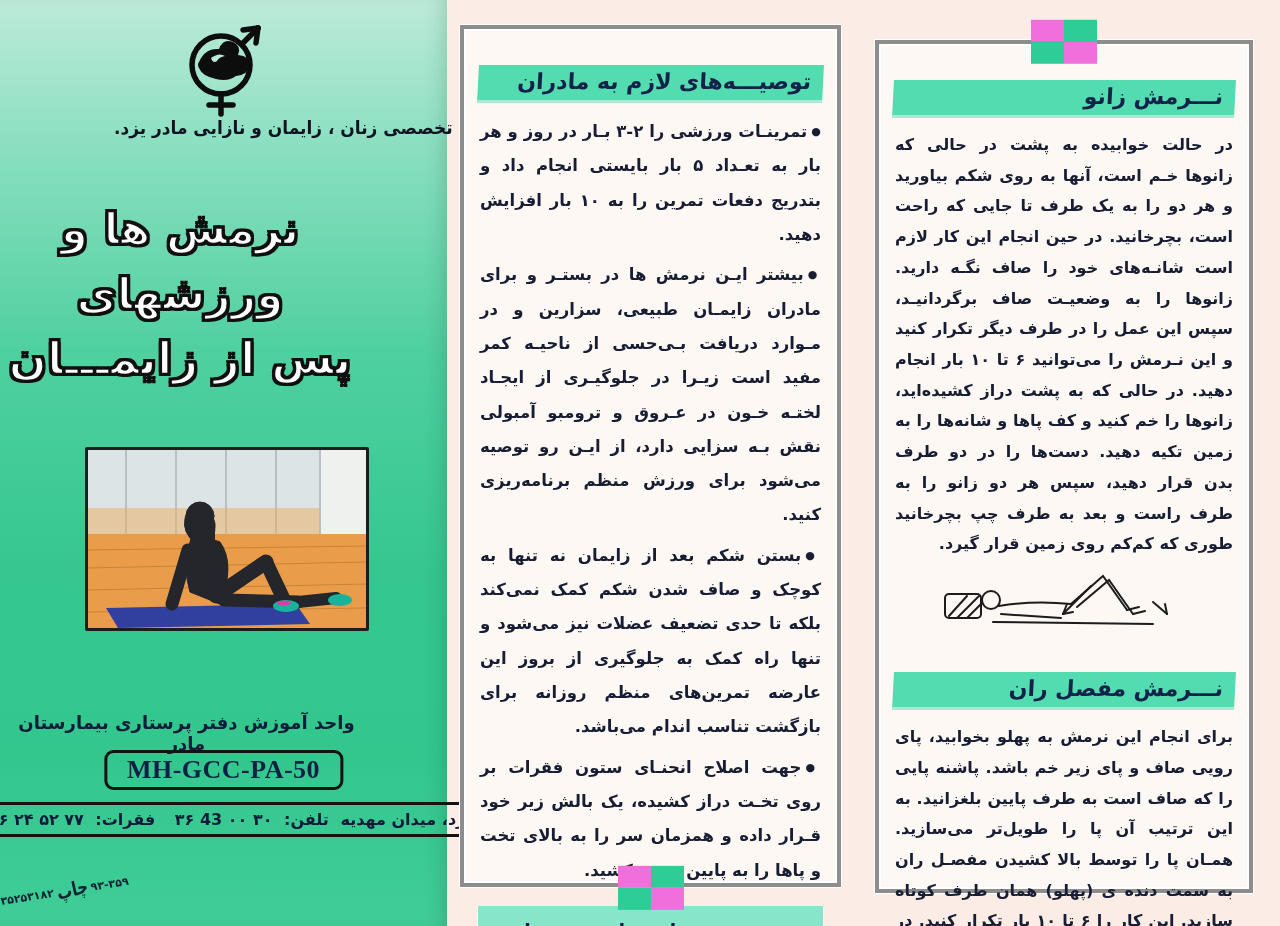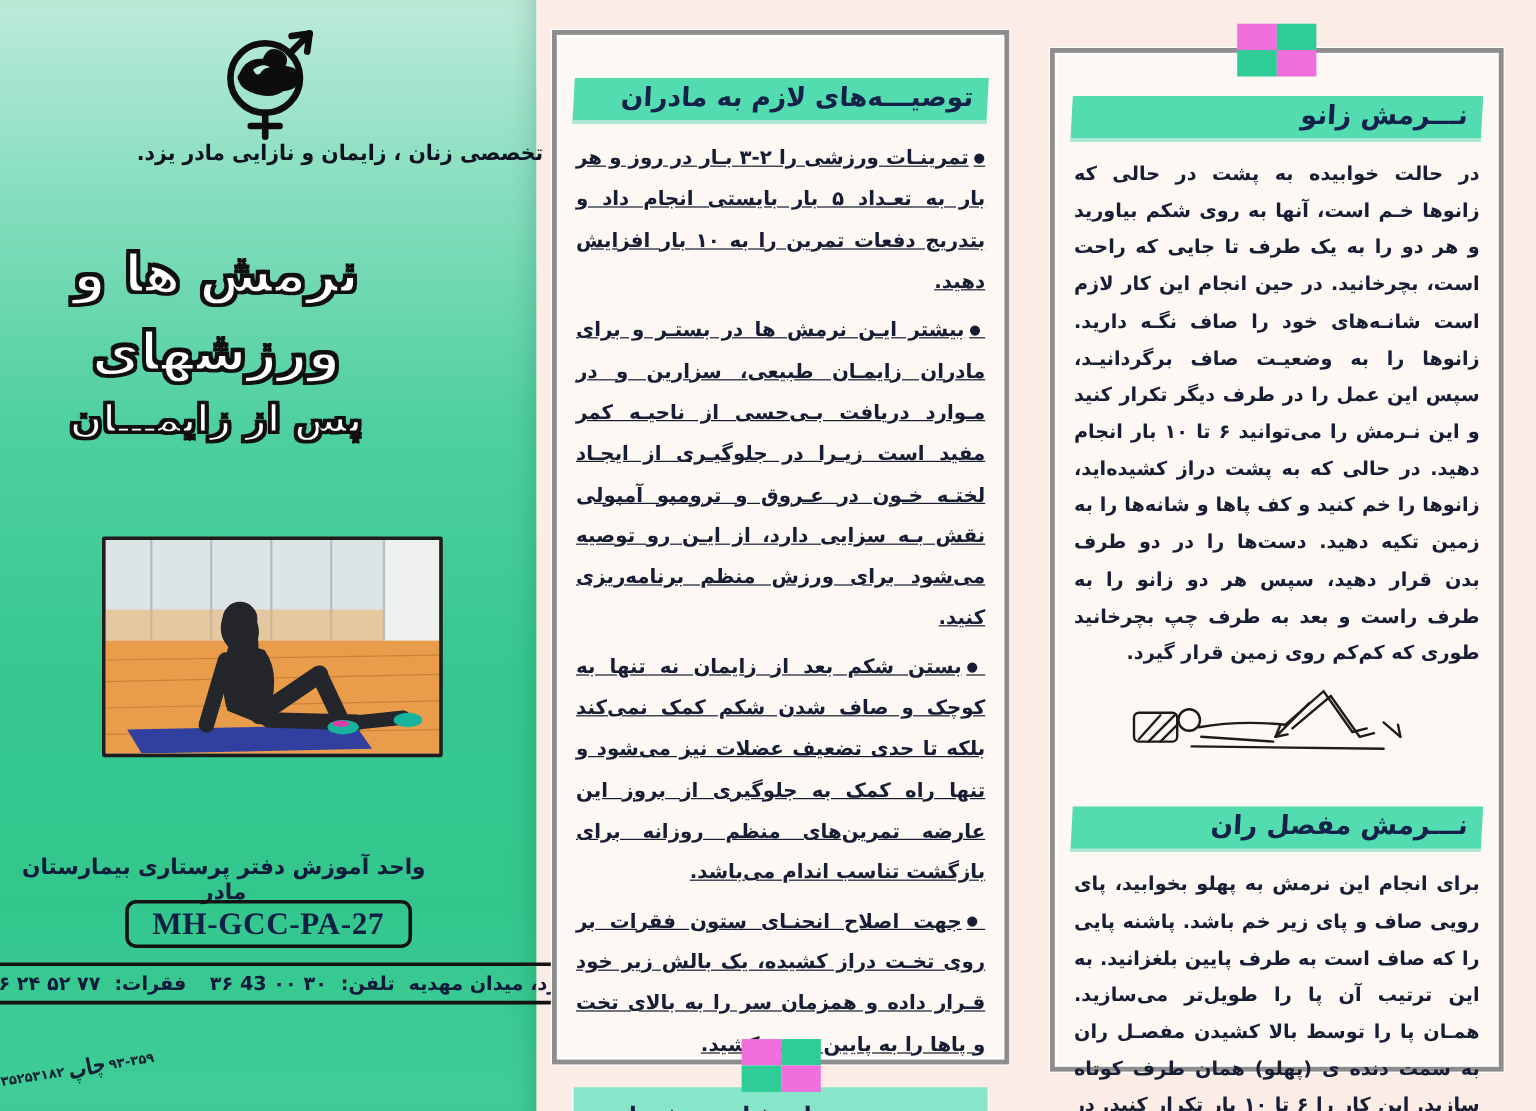--- a/index.html
+++ b/index.html
@@ -23,21 +23,21 @@
     padding-left:36px;
   }
   .brochure-title{
     position:absolute;top:196px;left:0;width:360px;text-align:center;direction:rtl;
     color:#fff;font-weight:800;line-height:1.48;
     -webkit-text-stroke:2.6px #101010;
     text-shadow:0 0 2px #101010,2px 2px 0 #101010,-2px 2px 0 #101010,2px -2px 0 #101010,-2px -2px 0 #101010;
     letter-spacing:1px;
   }
   .brochure-title .t1{font-size:44px;display:block;}
-  .brochure-title .t2{font-size:32px;display:block;}
+  .brochure-title .t2{font-size:45px;display:block;}
   
   .photo{
     position:absolute;left:85px;top:447px;width:278px;height:178px;
     border:3px solid #1d1d1d;border-radius:2px;overflow:hidden;background:#d9c9a8;
   }
   .dept-line{
     position:absolute;top:712px;left:0;width:373px;text-align:center;direction:rtl;
     font-weight:700;font-size:18px;color:#0f1b3a;
   }
   .code-box{
@@ -74,21 +74,21 @@
   .sec-header{
     margin:36px 14px 12px 14px;background:#52dcb0;border-bottom:3px solid #aee8d4;
     padding:4px 12px 6px 12px;direction:rtl;
     font-weight:800;font-size:22px;color:#14224a;
     transform:skewX(-3deg);
   }
   .body-text{
     margin:0 16px;direction:rtl;text-align:justify;
     font-weight:700;color:#171d33;
   }
-  .card-mid .body-text{font-size:16.5px;line-height:2.08;text-decoration:underline;}
+  .card-mid .body-text{font-size:16.5px;line-height:2.08;}
   .card-right .body-text{font-size:16px;line-height:1.92;}
   .bullets p{margin:0 0 6px 0;}
   .bullets .blt{font-size:11px;vertical-align:2px;margin-left:4px;}
   
   .warning-box{
     margin:18px 14px 10px 14px;background:#87e6c9;
     border-bottom:5px solid #2fc191;box-shadow:0 2px 0 1px #ffffff;
     padding:8px 10px 10px 10px;direction:rtl;text-align:center;
     font-weight:800;font-size:19px;color:#14224a;line-height:1.75;
   }
@@ -171,21 +171,21 @@
         <ellipse cx="198" cy="156" rx="13" ry="6" fill="#17b39c"></ellipse>
         <ellipse cx="252" cy="150" rx="12" ry="6" fill="#17b39c"></ellipse>
         <ellipse cx="196" cy="153" rx="7" ry="2.5" fill="#e23ba8"></ellipse>
       </svg>
     </div>
   </div>
 
   <div class="dept-line">واحد آموزش دفتر پرستاری بیمارستان مادر</div>
 
   <div class="code-box">
-    <span>MH-GCC-PA-27</span>
+    <span>MH-GCC-PA-50</span>
   </div>
 
   <div class="contact-box">
     <span>یزد، میدان مهدیه</span>
     <span>تلفن:</span>
     <span class="num" dir="ltr">۳۶ 43 ۰۰ ۳۰</span>
     <span>فقرات:</span>
     <span class="num" dir="ltr">۳۶ ۲۴ ۵۲ ۷۷</span>
   </div>
 

